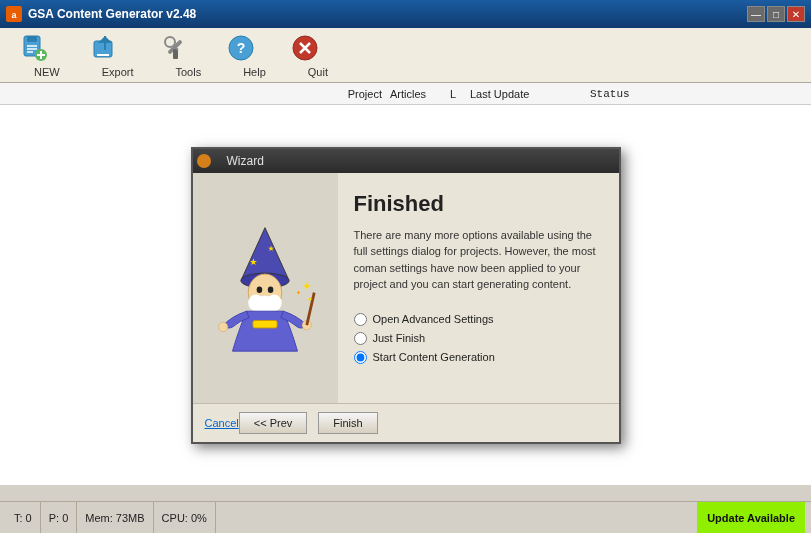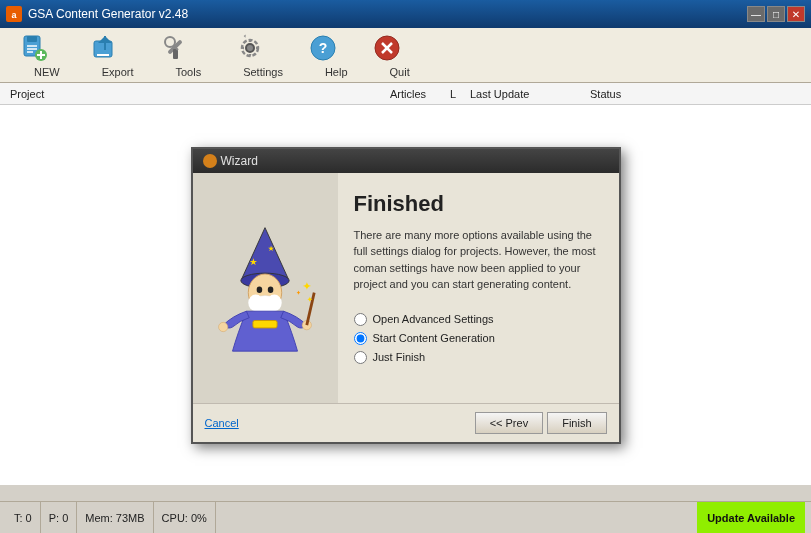--- a/index.html
+++ b/index.html
@@ -32,20 +32,21 @@
       width: 16px;
       height: 16px;
       background: #e85d00;
       border-radius: 2px;
       display: flex; align-items: center; justify-content: center;
       font-size: 10px; color: white; font-weight: bold;
     }
     .titlebar-title {
       font-size: 12px;
       color: white;
+      font-weight: bold;
     }
     .titlebar-controls {
       display: flex;
       gap: 2px;
     }
     .titlebar-btn {
       width: 18px;
       height: 16px;
       background: #6a6a6a;
       color: white;
@@ -91,25 +92,25 @@
       display: flex;
       align-items: center;
       height: 22px;
       padding: 0 6px;
     }
     .table-col {
       font-size: 11px;
       color: #222;
       padding: 0 4px;
     }
-    .col-project { width: 380px; }
+    .col-project { width: 380px; text-align: right; }
     .col-articles { width: 60px; }
     .col-l { width: 20px; }
     .col-lastupdate { width: 120px; }
-    .col-status { width: 120px; }
+    .col-status { width: 120px; font-family: Liberation Mono, monospace; }
 
     
     .main-area {
       background: white;
       flex: 1;
       position: relative;
       height: 380px;
       overflow: hidden;
     }
 
@@ -126,25 +127,25 @@
     
     .wizard-dialog {
       width: 430px;
       background: #2b2b2b;
       border: 2px solid #555;
       box-shadow: 4px 4px 12px rgba(0,0,0,0.5);
     }
     .wizard-titlebar {
       background: linear-gradient(to bottom, #444, #2b2b2b);
       color: #e0e0e0;
-      padding: 5px 10px;
+      padding: 5px 4px;
       font-size: 12px;
       display: flex;
       align-items: center;
-      gap: 4px;
+      gap: 16px;
     }
     .wizard-title-icon {
       width: 14px; height: 14px;
       border-radius: 50%;
       background: #d4801a;
       display: inline-block;
     }
     .wizard-body {
       background: #e8e4d8;
       display: flex;
@@ -193,32 +194,31 @@
       cursor: pointer;
       margin: 0;
     }
 
     
     .wizard-footer {
       background: #e8e4d8;
       border-top: 1px solid #c0bab0;
       padding: 8px 12px;
       display: flex;
-      justify-content: space-between;
       align-items: center;
     }
     .cancel-link {
       color: #0066cc;
       text-decoration: underline;
       font-size: 11px;
       cursor: pointer;
     }
     .footer-buttons {
       display: flex;
-      gap: 4px;
+      gap: 11px;
     }
     .btn {
       padding: 4px 14px;
       font-size: 11px;
       background: linear-gradient(to bottom, #f5f5f5, #d8d0c0);
       border: 1px solid #999;
       cursor: pointer;
       color: #222;
     }
 
@@ -316,35 +316,20 @@
       <svg width="30" height="30" viewBox="0 0 30 30">
         <rect x="6" y="12" width="18" height="4" rx="2" fill="#888" transform="rotate(-45 15 14)"></rect>
         <rect x="13" y="16" width="5" height="10" rx="1" fill="#666"></rect>
         <circle cx="10" cy="9" r="5" fill="none" stroke="#888" stroke-width="2"></circle>
         <line x1="14" y1="13" x2="18" y2="17" stroke="#888" stroke-width="2"></line>
       </svg>
     </div>
     <span class="toolbar-label">Tools</span>
   </div>
 
-  <div class="toolbar-item">
-    <div class="toolbar-icon-wrap">
-      <svg width="30" height="30" viewBox="0 0 30 30">
-        <circle cx="15" cy="15" r="4" fill="#888"></circle>
-        <path d="M15 6 L16.5 9 L13.5 9 Z" fill="#888"></path>
-        <path d="M15 24 L16.5 21 L13.5 21 Z" fill="#888"></path>
-        <path d="M6 15 L9 16.5 L9 13.5 Z" fill="#888"></path>
-        <path d="M24 15 L21 16.5 L21 13.5 Z" fill="#888"></path>
-        <path d="M8.4 8.4 L10.5 11 L8.1 11 Z" fill="#888" transform="rotate(45 15 15) translate(-6,0)"></path>
-        <circle cx="15" cy="15" r="4" fill="none" stroke="#555" stroke-width="2"></circle>
-        <circle cx="15" cy="15" r="8" fill="none" stroke="#888" stroke-width="2.5" stroke-dasharray="4 2"></circle>
-      </svg>
-    </div>
-    <span class="toolbar-label">Settings</span>
-  </div>
 
   <div class="toolbar-item">
     <div class="toolbar-icon-wrap">
       <svg width="30" height="30" viewBox="0 0 30 30">
         <circle cx="15" cy="15" r="12" fill="#4a9fd4" stroke="#2a7fb0" stroke-width="1"></circle>
         <text x="15" y="20" text-anchor="middle" font-size="14" fill="white" font-weight="bold">?</text>
       </svg>
     </div>
     <span class="toolbar-label">Help</span>
   </div>
@@ -420,26 +405,26 @@
 
         <div class="wizard-content">
           <div class="wizard-heading">Finished</div>
           <div class="wizard-text">There are many more options available using the full settings dialog for projects. However, the most coman settings have now been applied to your project and you can start generating content.</div>
           <div class="radio-group">
             <label class="radio-item">
               <input type="radio" name="wizard-option" style="">
               <span>Open Advanced Settings</span>
             </label>
             <label class="radio-item">
+              <input type="radio" name="wizard-option" style="">
+              <span>Just Finish</span>
+            </label>
+            <label class="radio-item">
               <input type="radio" name="wizard-option" checked="" style="">
               <span>Start Content Generation</span>
-            </label>
-            <label class="radio-item">
-              <input type="radio" name="wizard-option" style="">
-              <span>Just Finish</span>
             </label>
           </div>
         </div>
       </div>
 
       <div class="wizard-footer">
         <span class="cancel-link">Cancel</span>
         <div class="footer-buttons">
           <button class="btn">&lt;&lt; Prev</button>
           <button class="btn">Finish</button>

